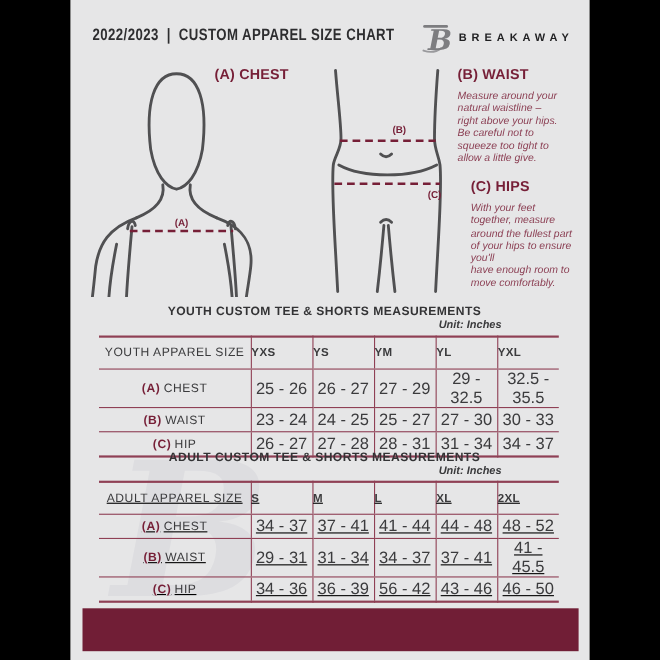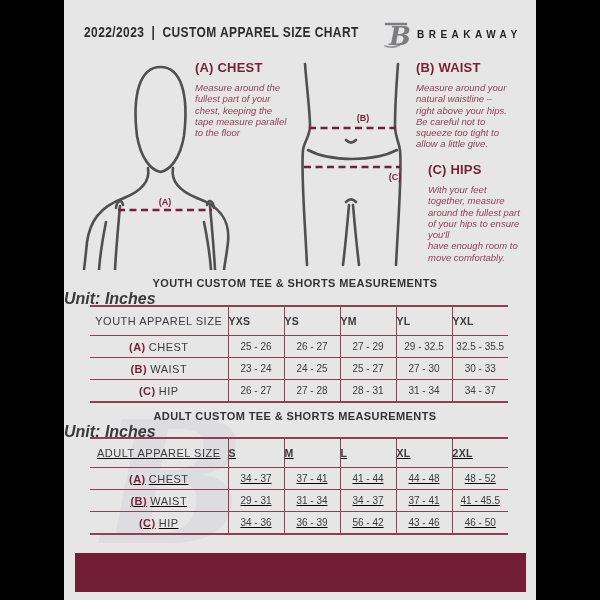--- a/index.html
+++ b/index.html
@@ -42,21 +42,21 @@
     margin:0;font-size:9.5px;font-style:italic;font-weight:500;
     color:#8d4256;line-height:11.3px;white-space:pre-line;
   }
 
   
   .tbl-title{
     left:0;width:462px;text-align:center;font-size:11px;font-weight:bold;
     color:#333335;letter-spacing:.4px;
   }
   .tbl-unit{
-    left:0;width:392px;text-align:left;font-size:16px;font-style:italic;
+    left:0;width:392px;text-align:right;font-size:10px;font-style:italic;
     font-weight:600;color:#3a3a3c;
   }
   .yt-title{top:277px;} .yt-unit{top:290px;}
   .ad-title{top:410px;} .ad-unit{top:423px;}
   .size-table-wrap{left:26px;width:418px;}
   .yt-table{top:305px;} .ad-table{top:437px;text-decoration:underline;}
   table.size-table{
     width:418px;border-collapse:collapse;table-layout:fixed;
     border-top:2px solid #8f4055;border-bottom:2px solid #8f4055;
   }
@@ -65,21 +65,21 @@
   table.size-table td{
     border-bottom:1.5px solid #8f4055;padding:0;color:#3b3b3d;
     vertical-align:middle;background:transparent;
   }
   table.size-table tr:last-child td{border-bottom:none;}
   table.size-table td + td{border-left:1.5px solid #8f4055;}
   td.label-cell{padding-left:11px;font-size:11px;letter-spacing:.5px;text-align:center;}
   tr.head td{height:28px;}
   tr.row td{height:21px;}
   td.size-head{font-weight:bold;font-size:10.5px;text-align:left;color:#2f2f31;letter-spacing:.3px;}
-  td.val{font-size:10px;text-align:center;}
+  td.val{font-size:15px;text-align:center;}
   .pfx{color:#761f37;font-weight:bold;margin-right:3px;}
 
   
   .footer-bar{
     position:absolute;z-index:2;left:11px;top:553px;width:451px;height:39px;
     background:#711e36;
   }
   .watermark{
     position:absolute;z-index:0;left:38px;top:398px;
     font-family:"DejaVu Serif",serif;font-style:italic;font-weight:bold;
@@ -132,25 +132,20 @@
       <path class="stroke" d="M49 149 C47 172 45 192 43 209"></path>
       <path class="stroke" d="M53 149 C55 172 57 192 59 209"></path>
       <text class="dlabel" x="63" y="65" text-anchor="middle">(B)</text>
       <path class="dash" d="M9 72 H96"></path>
       <path class="dash" d="M4 111 H100"></path>
       <text class="dlabel" x="95" y="124" text-anchor="middle">(C)</text>
     </svg>
 
     <div class="blk blk-chest">
       <h3>(A) CHEST</h3>
-      <p>Measure around the
-fullest part of your
-chest, keeping the
-tape measure parallel
-to the floor</p>
     </div>
     <div class="blk blk-waist">
       <h3>(B) WAIST</h3>
       <p>Measure around your
 natural waistline –
 right above your hips.
 Be careful not to
 squeeze too tight to
 allow a little give.</p>
     </div>

